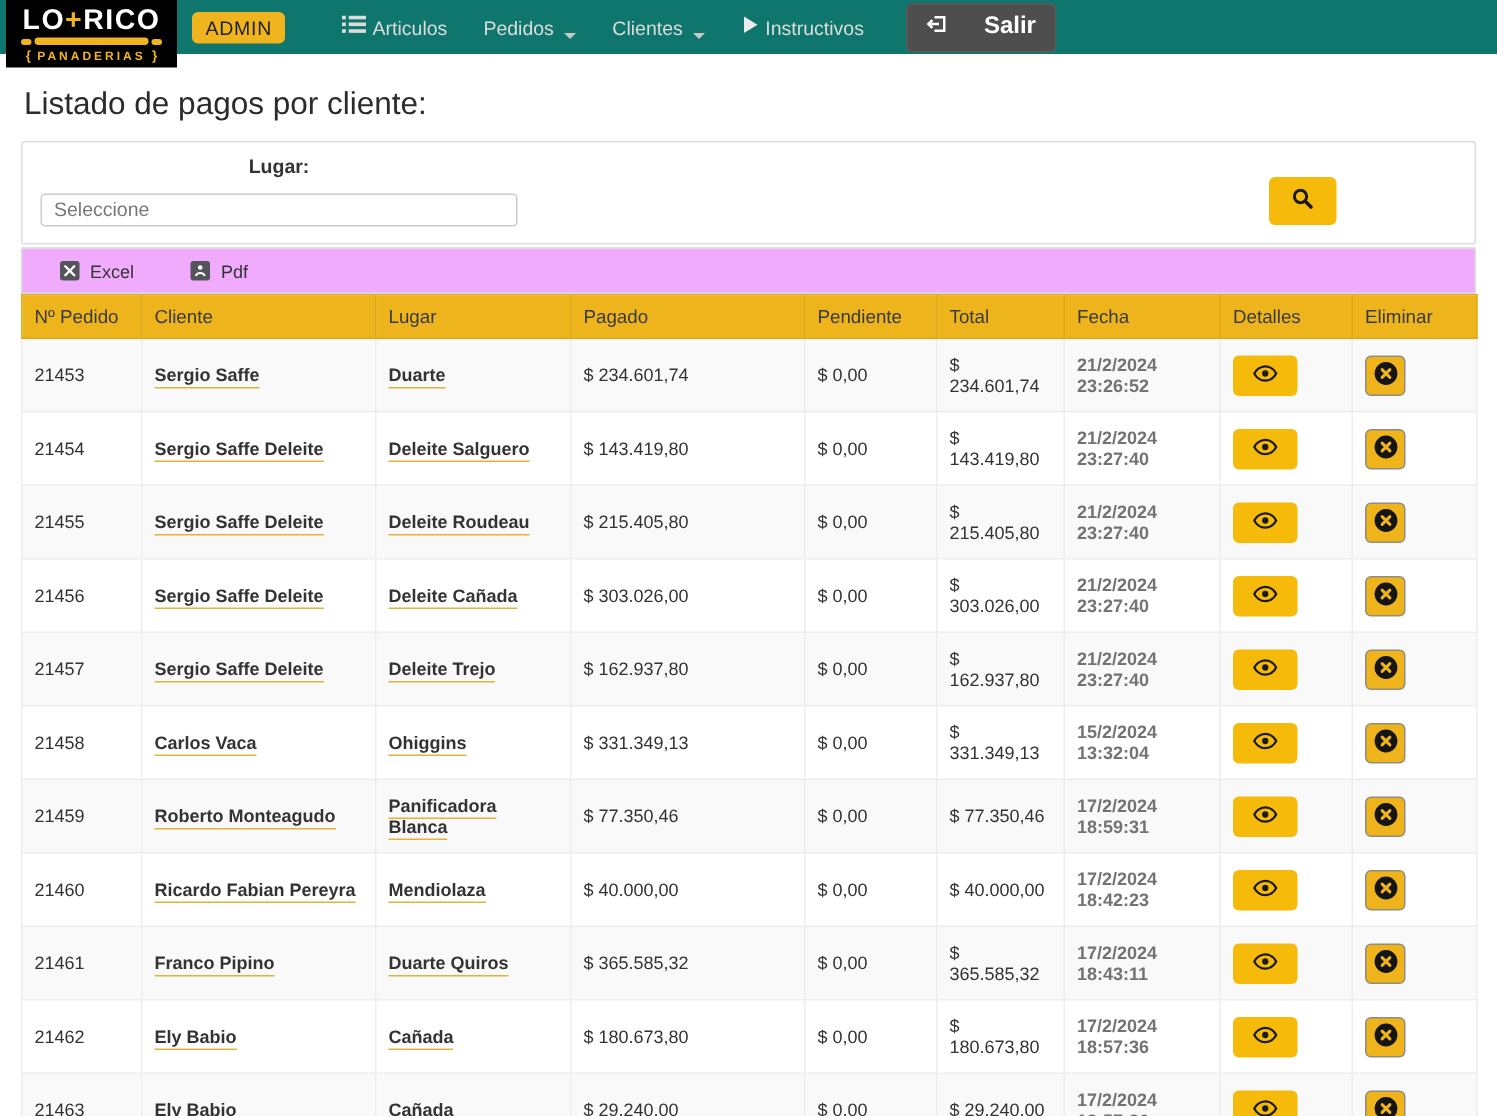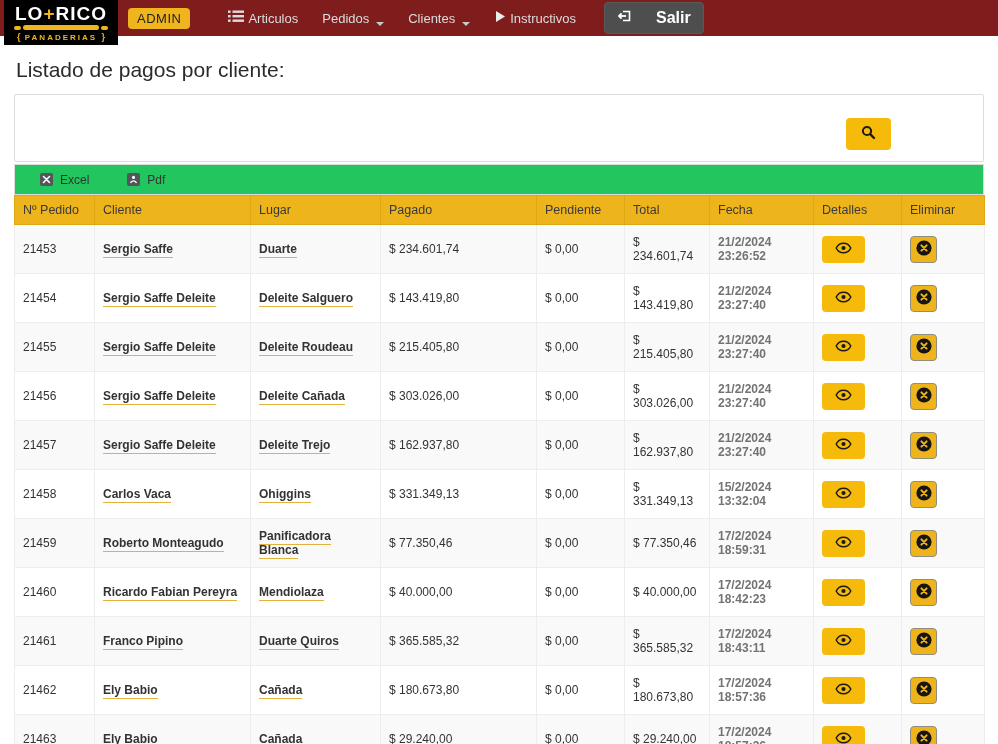--- a/index.html
+++ b/index.html
@@ -4,21 +4,21 @@
 <style>
   * { box-sizing: border-box; margin: 0; padding: 0; }
   body {
     width: 998px; height: 744px; overflow: hidden;
     background: #fff;
     font-family: "Liberation Sans", sans-serif;
     color: #333;
   }
   
   .navbar {
-    position: relative; height: 36px; background: #7f1d1d;
+    position: relative; height: 36px; background: #0f766e;
     display: flex; align-items: center;
   }
   .logo-box {
     position: absolute; left: 4px; top: 0; width: 114px; height: 45px;
     background: #000; z-index: 3;
     display: flex; flex-direction: column; align-items: center; justify-content: center;
     padding-top: 2px;
   }
   .logo-line1 { font-size: 19px; font-weight: bold; letter-spacing: 1px; color: #fff; line-height: 1; }
   .logo-line1 .plus { color: #f0b41e; }
@@ -72,21 +72,21 @@
     height: 22px; border: 1px solid #ccc; border-radius: 3px; background: #fff;
     font-size: 13px; color: #777; padding: 2px 8px; cursor: pointer;
   }
   .search-area { flex: 1; display: flex; justify-content: flex-end; padding-right: 92px; margin-top: 15px; }
   .search-btn {
     background: #f6ba0a; border: none; border-radius: 4px;
     padding: 7px 15px; cursor: pointer; display: flex; align-items: center;
   }
   
   .export-bar {
-    margin-top: 2px; background: #22c55e; border: 1px solid #ddd;
+    margin-top: 2px; background: #f0abfc; border: 1px solid #ddd;
     height: 31px; display: flex; align-items: center; padding-left: 13px; gap: 14px;
   }
   .export-btn {
     background: transparent; border: none; cursor: pointer;
     display: flex; align-items: center; gap: 7px;
     font-size: 12px; color: #333; font-family: "Liberation Sans", sans-serif; padding: 4px 12px;
   }
   .file-badge {
     width: 13px; height: 13px; background: #54555a; border-radius: 2px;
     display: inline-flex; align-items: center; justify-content: center;
@@ -168,20 +168,24 @@
           </svg></span>
       <span>Salir</span>
     </button>
   </div>
 </div>
 
 <div class="main">
   <h1 class="page-title">Listado de pagos por cliente:</h1>
 
   <div class="filter-panel">
+    <div class="filter-col-lugar">
+      <div class="filter-label">Lugar:</div>
+      <div class="select-box">Seleccione</div>
+    </div>
     <div class="search-area">
       <button class="search-btn">
         <span><svg width="15" height="15" viewBox="0 0 15 15">
               <circle cx="6" cy="6" r="4.1" fill="none" stroke="#1a1a1a" stroke-width="2"></circle>
               <line x1="9.2" y1="9.2" x2="13" y2="13" stroke="#1a1a1a" stroke-width="2.4" stroke-linecap="round"></line>
             </svg></span>
       </button>
     </div>
   </div>
 

